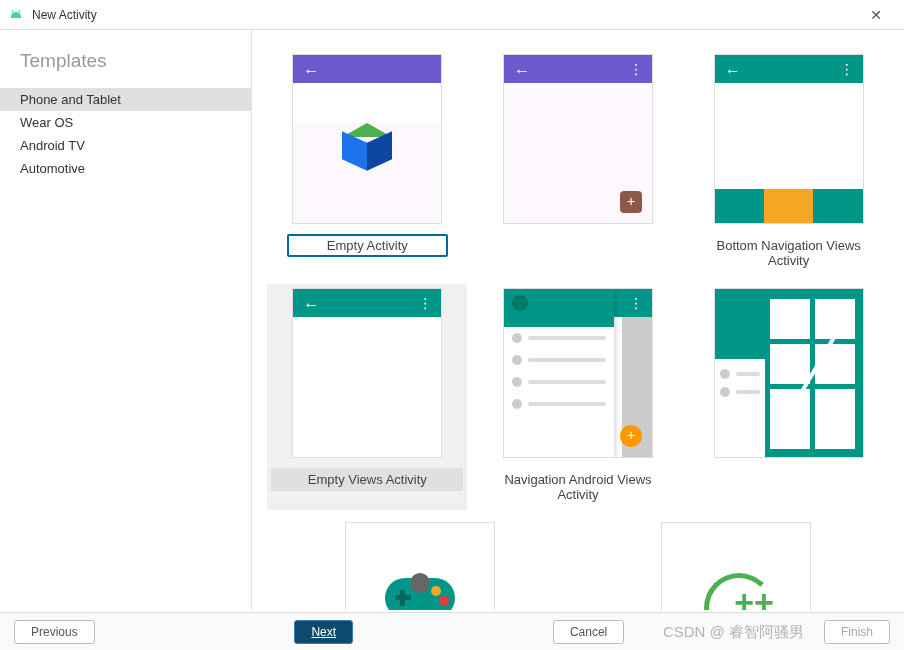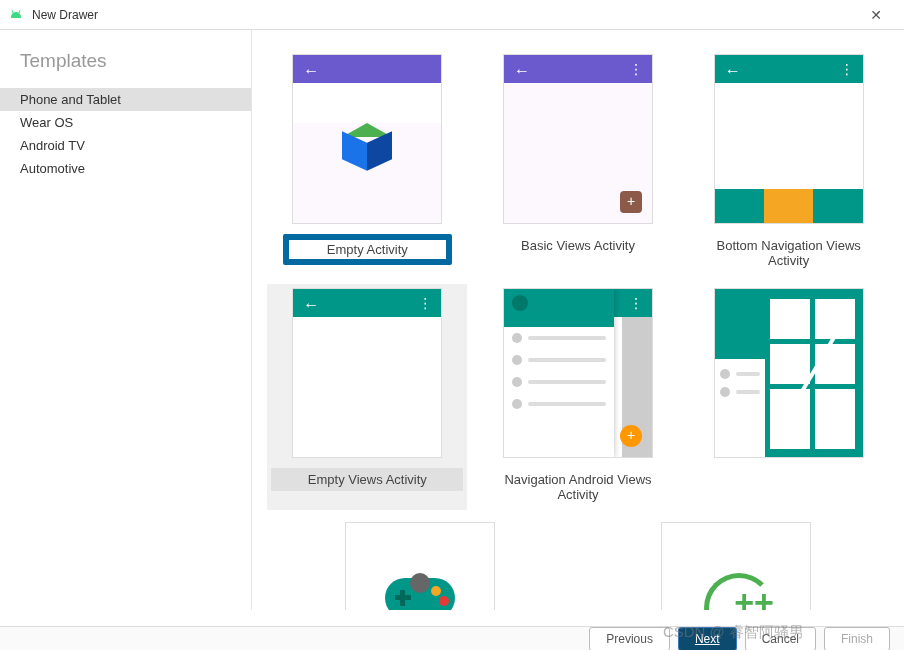--- a/index.html
+++ b/index.html
@@ -38,52 +38,52 @@
 .bn-seg{flex:1;background:#009688}
 .bn-seg.mid{background:#f5a623}
 .drawer-panel{position:absolute;top:0;left:0;width:110px;height:100%;background:#fff;box-shadow:2px 0 4px rgba(0,0,0,.15)}
 .drawer-head{height:38px;background:#009688;position:relative}
 .drawer-avatar{width:16px;height:16px;border-radius:50%;background:#00796b;position:absolute;top:6px;left:8px}
 .drawer-row{display:flex;align-items:center;gap:6px;padding:6px 8px}
 .drawer-dot{width:10px;height:10px;border-radius:50%;background:#ccc}
 .drawer-line{flex:1;height:4px;background:#ddd;border-radius:2px}
 .drawer-bg{position:absolute;top:28px;right:0;width:30px;height:calc(100% - 28px);background:#ccc}
 .label{margin-top:10px;font-size:13px;color:#444;text-align:center;padding:4px 6px}
-.label.highlighted{border:6px solid #0369a1;border-radius:2px;padding:2px 38px}
+.label.highlighted{border:2px solid #0369a1;border-radius:2px;padding:2px 38px}
 .card.selected .label{background:#e0e0e0;width:100%}
 .game-pad{width:70px;height:40px;background:#009688;border-radius:20px;position:relative;margin:55px auto}
 .game-pad::before{content:'';position:absolute;width:20px;height:20px;border-radius:50%;background:#666;top:-5px;left:25px}
 .gp-btn{position:absolute;width:10px;height:10px;border-radius:50%}
 .gp-b1{background:#f5a623;right:14px;top:8px}
 .gp-b2{background:#e53935;right:6px;top:18px}
 .gp-cross{position:absolute;left:10px;top:12px;width:16px;height:16px}
 .gp-cross::before,.gp-cross::after{content:'';position:absolute;background:#00695c}
 .gp-cross::before{width:16px;height:5px;top:5px}
 .gp-cross::after{width:5px;height:16px;left:5px}
 .cpp{font-size:34px;font-weight:700;color:#4caf50;text-align:center;padding-top:60px;position:relative}
 .cpp::before{content:'';position:absolute;width:60px;height:60px;border:5px solid #4caf50;border-right-color:transparent;border-radius:50%;top:50px;left:42px}
 .cpp-text{position:relative;left:18px}
 .resp-grid{position:absolute;inset:0;background:#009688}
 .resp-white{position:absolute;background:#fff}
 .resp-panel{position:absolute;left:0;top:40px;width:50px;bottom:0;background:#fff}
 .resp-panel .drawer-row{padding:4px 5px}
-.footer{position:absolute;bottom:0;left:0;right:0;height:24px;border-top:1px solid #ddd;display:flex;align-items:center;justify-content:flex-end;gap:8px;padding:0 14px;background:#fafafa}
+.footer{position:absolute;bottom:0;left:0;right:0;height:38px;border-top:1px solid #ddd;display:flex;align-items:center;justify-content:space-between;gap:8px;padding:0 14px;background:#fafafa}
 .btn{height:24px;padding:0 16px;border:1px solid #bbb;background:#fff;border-radius:3px;font-size:12px;color:#555;cursor:pointer}
 .btn.primary{background:#0c4a6e;border-color:#3a7bc0;color:#fff;text-decoration:underline}
 .btn.disabled{color:#aaa;cursor:default}
 .watermark{position:absolute;bottom:8px;right:100px;color:rgba(120,120,120,.55);font-size:15px;pointer-events:none}
 </style>
 </head>
 <body>
 
 <div class="titlebar">
   <span class="icon">
       <span class="and-head"></span>
     </span>
-  <span class="title">New Drawer</span>
+  <span class="title">New Activity</span>
   <span class="close">✕</span>
 </div>
 
 <div class="main">
   <div class="sidebar">
     <div class="sb-head">Templates</div>
     <div class="sb-item active">Phone and Tablet</div>
     <div class="sb-item">Wear OS</div>
     <div class="sb-item">Android TV</div>
     <div class="sb-item">Automotive</div>
@@ -113,21 +113,20 @@
       <div class="card">
         <div class="thumb">
           <div class="purple-bar">
               <span class="back-arrow">←</span>
               <span class="dots">⋮</span>
             </div>
           <div style="background:#fdf8fd;height:calc(100% - 28px);position:relative">
             <div class="fab">+</div>
           </div>
         </div>
-        <div class="label">Basic Views Activity</div>
       </div>
 
       <div class="card">
         <div class="thumb">
           <div class="teal-bar">
               <span class="back-arrow">←</span>
               <span class="dots">⋮</span>
             </div>
           <div class="bottom-nav">
               <div class="bn-seg"></div>

